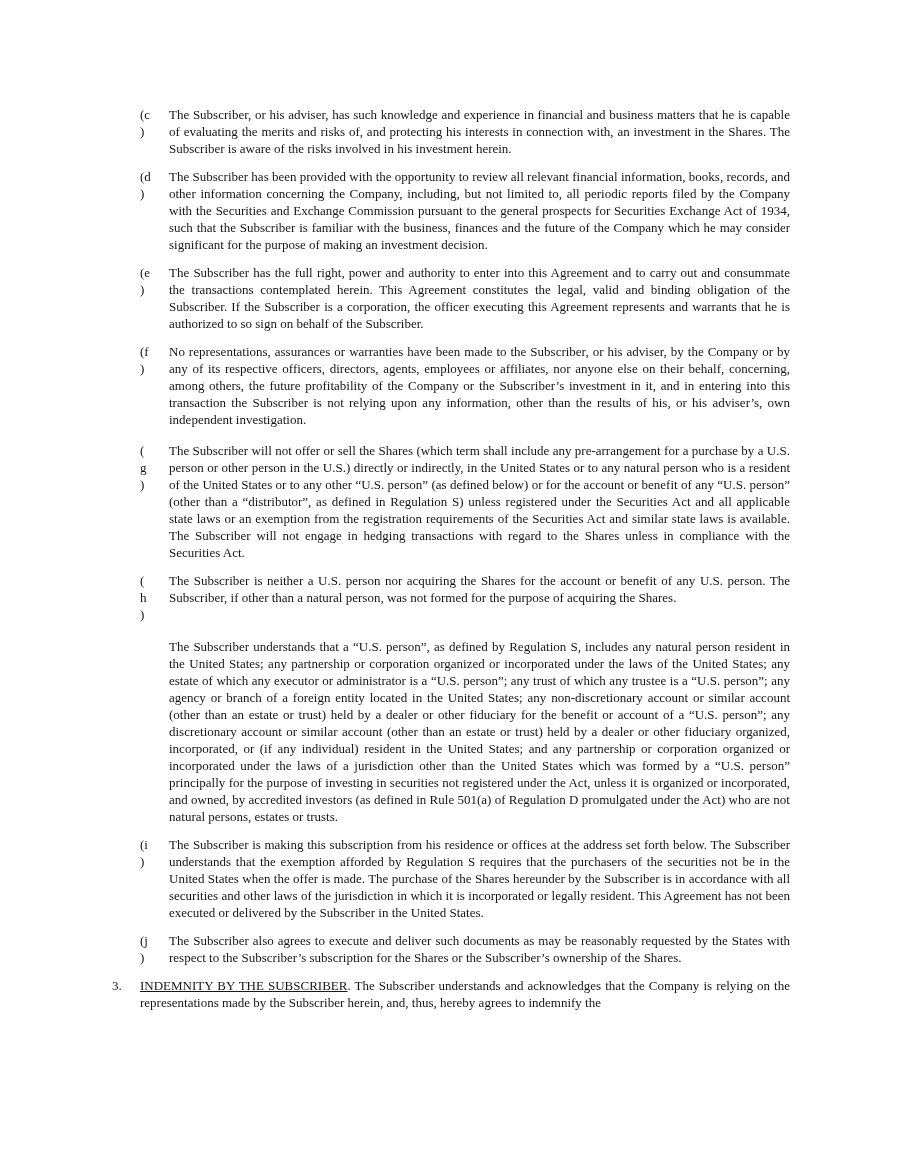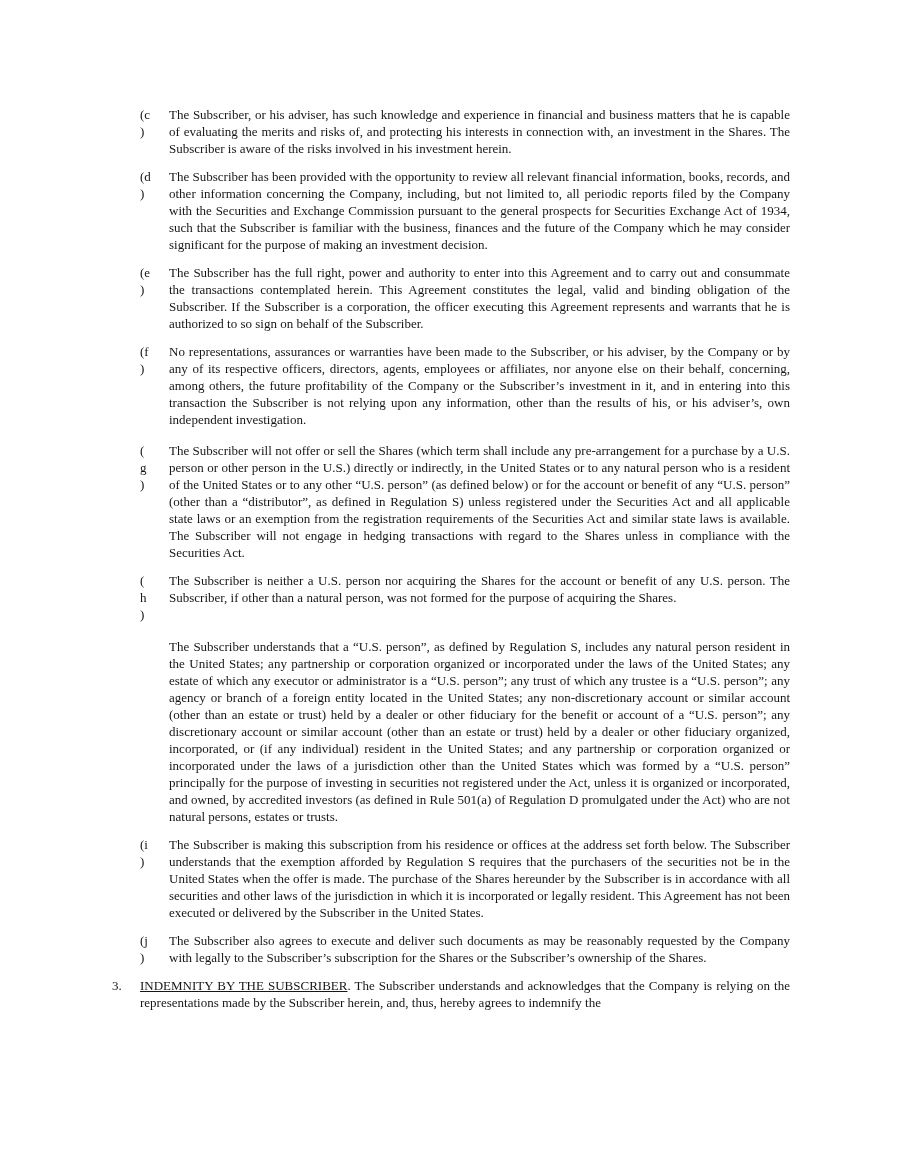--- a/index.html
+++ b/index.html
@@ -108,21 +108,21 @@
           <div class="text">The Subscriber understands that a “U.S. person”, as defined by Regulation S, includes any natural person resident in the United States; any partnership or corporation organized or incorporated under the laws of the United States; any estate of which any executor or administrator is a “U.S. person”; any trust of which any trustee is a “U.S. person”; any agency or branch of a foreign entity located in the United States; any non-discretionary account or similar account (other than an estate or trust) held by a dealer or other fiduciary for the benefit or account of a “U.S. person”; any discretionary account or similar account (other than an estate or trust) held by a dealer or other fiduciary organized, incorporated, or (if any individual) resident in the United States; and any partnership or corporation organized or incorporated under the laws of a jurisdiction other than the United States which was formed by a “U.S. person” principally for the purpose of investing in securities not registered under the Act, unless it is organized or incorporated, and owned, by accredited investors (as defined in Rule 501(a) of Regulation D promulgated under the Act) who are not natural persons, estates or trusts.</div>
         </div>
         <div class="para">
           <div class="label">(i
 )</div>
           <div class="text">The Subscriber is making this subscription from his residence or offices at the address set forth below. The Subscriber understands that the exemption afforded by Regulation S requires that the purchasers of the securities not be in the United States when the offer is made. The purchase of the Shares hereunder by the Subscriber is in accordance with all securities and other laws of the jurisdiction in which it is incorporated or legally resident. This Agreement has not been executed or delivered by the Subscriber in the United States.</div>
         </div>
         <div class="para">
           <div class="label">(j
 )</div>
-          <div class="text">The Subscriber also agrees to execute and deliver such documents as may be reasonably requested by the Company with legally to the Subscriber’s subscription for the Shares or the Subscriber’s ownership of the Shares.</div>
+          <div class="text">The Subscriber also agrees to execute and deliver such documents as may be reasonably requested by the States with respect to the Subscriber’s subscription for the Shares or the Subscriber’s ownership of the Shares.</div>
         </div>
       </div>
     <div class="numbered">
       <div class="num">3.</div>
       <div class="ntext"><span class="underline">INDEMNITY BY THE SUBSCRIBER</span><span>. The Subscriber understands and acknowledges that the Company is relying on the representations made by the Subscriber herein, and, thus, hereby agrees to indemnify the</span></div>
     </div>
   </div>
 </div>
 
 </body></html>

